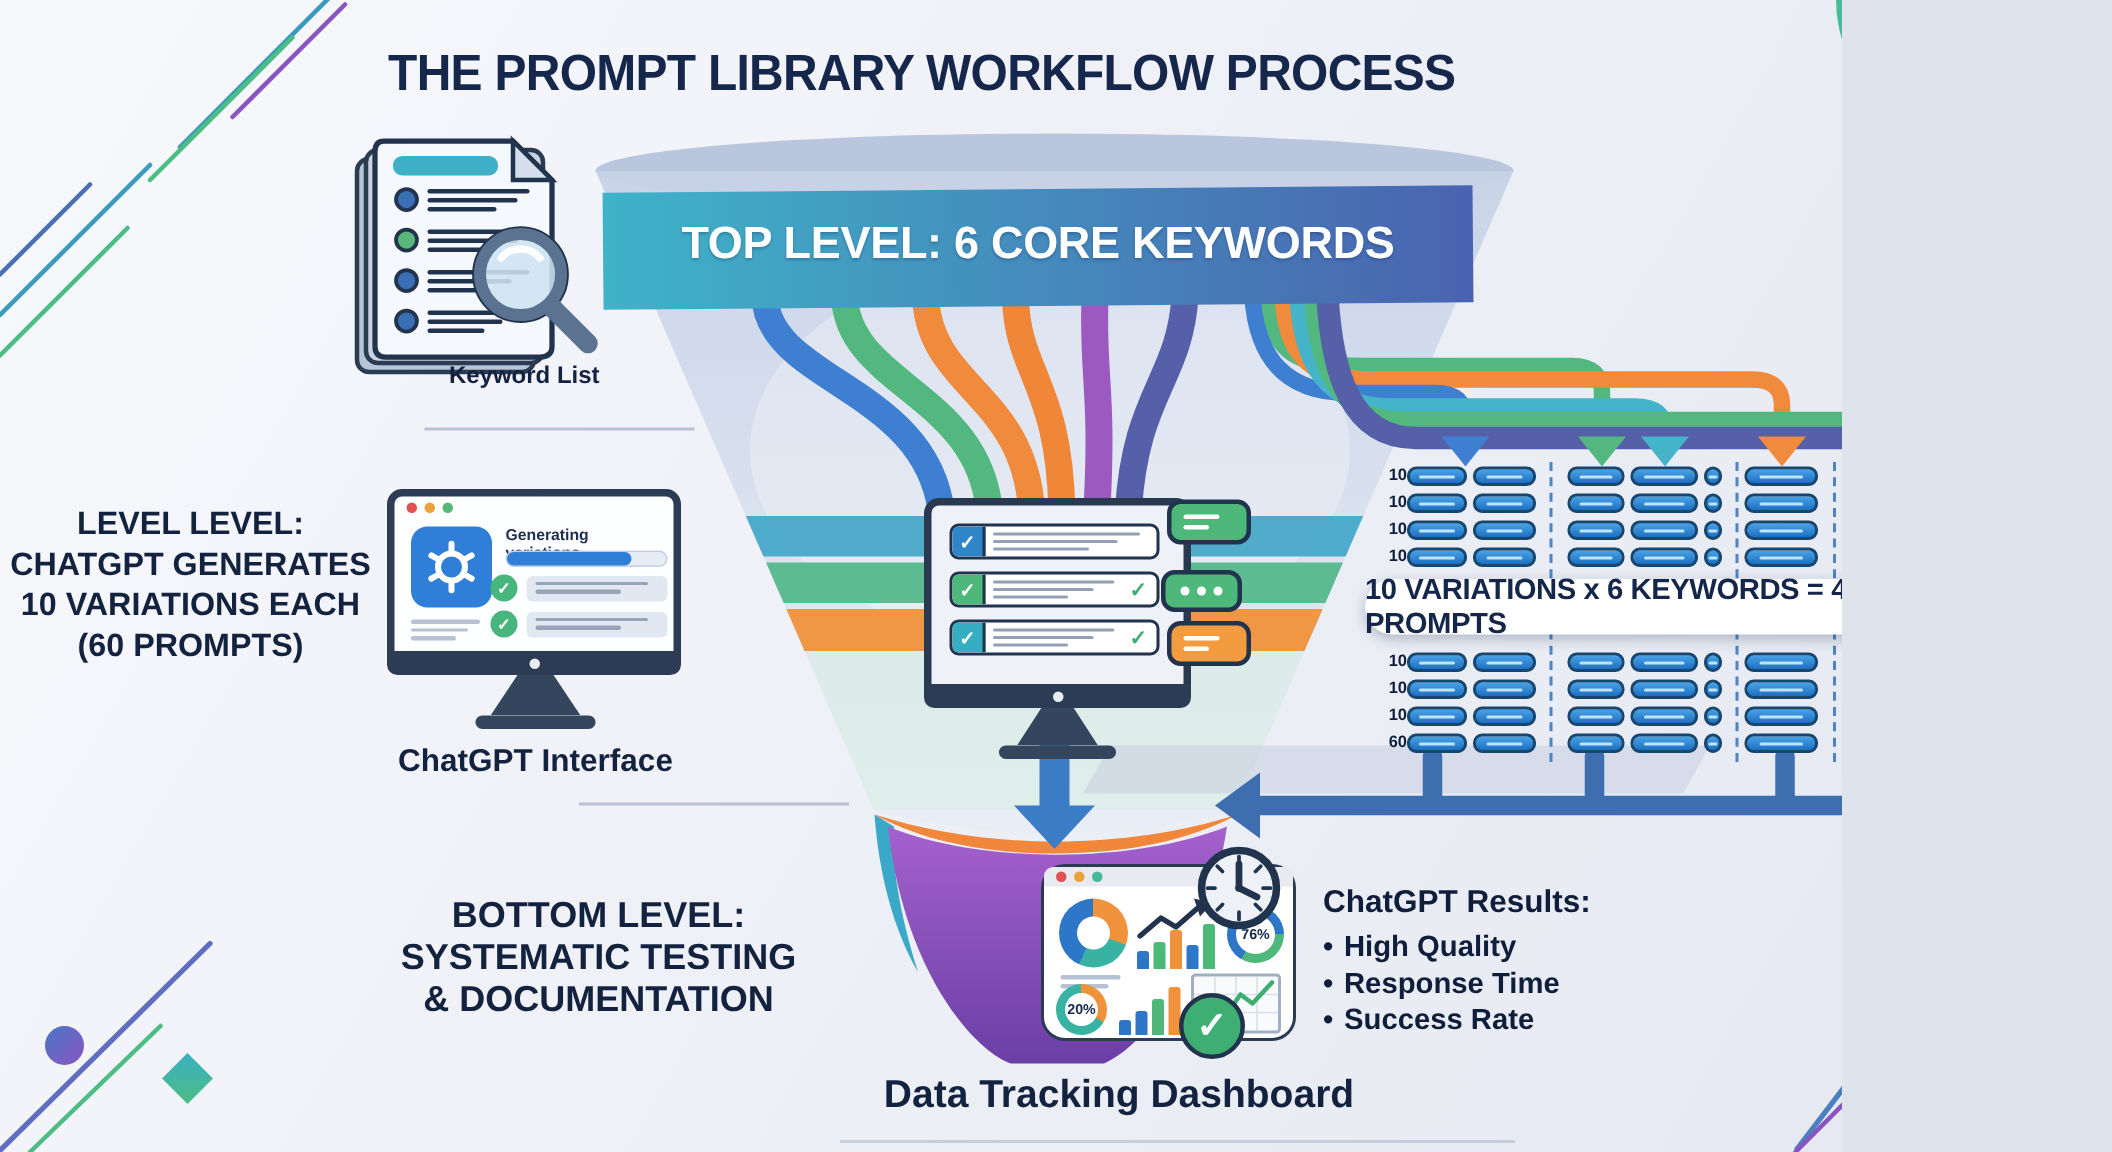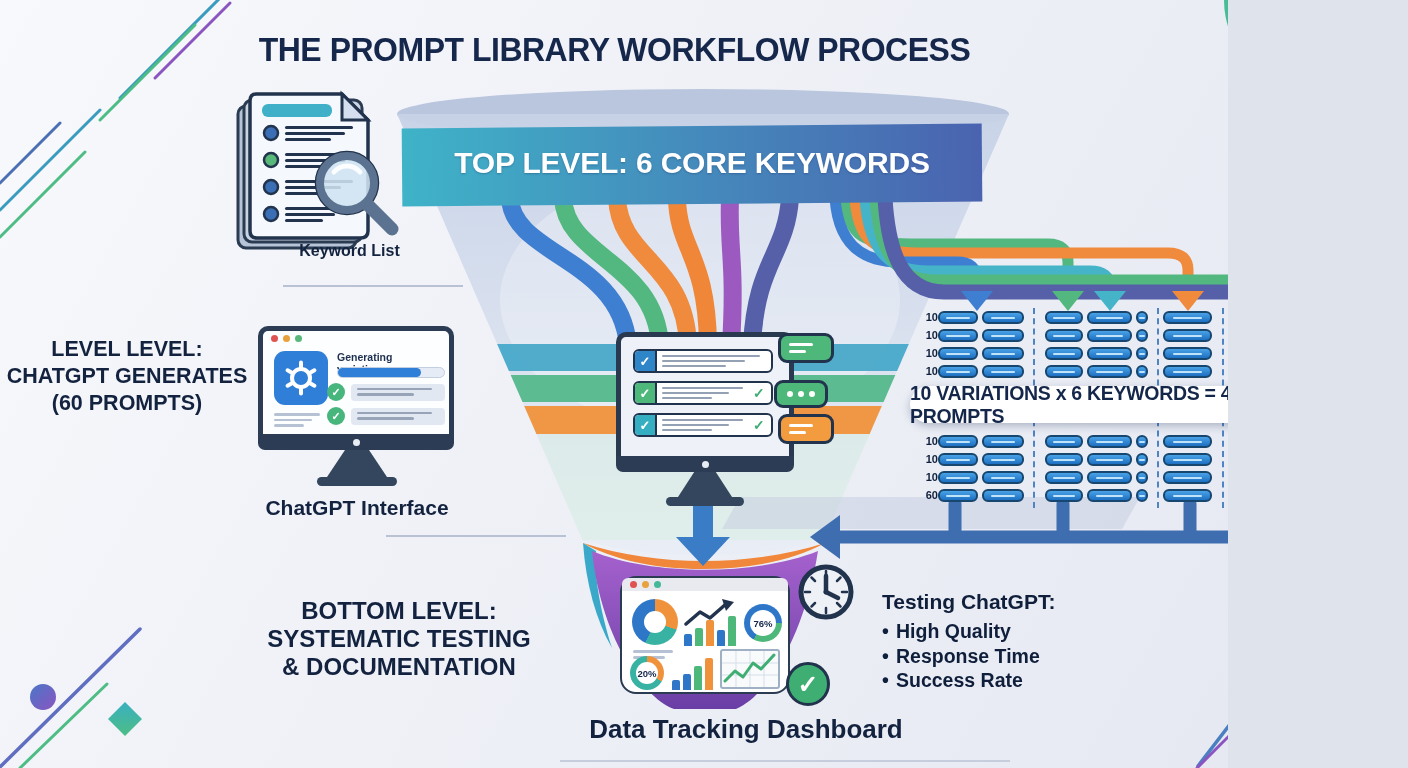--- a/index.html
+++ b/index.html
@@ -84,21 +84,21 @@
         background:#bfe3f8;border-radius:2px;}
   .pw1{width:40px;}.pw2{width:42px;margin-left:4px;}.pw3{width:38px;margin-left:21px;}
   .pw4{width:45px;margin-left:4px;}.pw5{width:12px;margin-left:4px;}
   .pw6{width:49px;margin-left:15px;}.pw7{width:19px;margin-left:21px;}.pw8{width:45px;margin-left:4px;}
   .gridsep{position:absolute;top:308px;height:200px;width:0;border-left:2px dashed #4e84c4;z-index:1;}
   .callout{left:910px;top:386px;width:398px;height:37px;background:#fff;border-radius:19px;
         box-shadow:0 3px 9px rgba(20,40,80,.28);display:flex;align-items:center;justify-content:center;
         font-weight:800;font-size:19.5px;letter-spacing:-.3px;color:#14274a;z-index:3;}
 
   
-  .dash{left:620px;top:576px;width:170px;height:118px;background:#fff;border:2.5px solid #2a3b52;
+  .dash{left:694px;top:576px;width:170px;height:118px;background:#fff;border:2.5px solid #2a3b52;
         border-radius:16px;z-index:2;}
   .dtop{position:absolute;left:0;right:0;top:0;height:13px;background:#e9eaf0;border-radius:6px 6px 0 0;}
   .donut{position:absolute;left:10px;top:21px;width:46px;height:46px;border-radius:50%;
         background:conic-gradient(#f0923c 0 110deg,#38b2a2 110deg 205deg,#2e77c8 205deg 360deg);}
   .donut i{position:absolute;inset:12px;background:#fff;border-radius:50%;}
   .bars{position:absolute;display:flex;align-items:flex-end;gap:3px;}
   .bars b{display:block;width:8px;border-radius:2px 2px 0 0;}
   .ring{position:absolute;border-radius:50%;}
   .ring i{position:absolute;inset:6px;background:#fff;border-radius:50%;display:flex;align-items:center;
         justify-content:center;font-weight:800;font-size:9.5px;color:#14274a;font-style:normal;}
@@ -302,20 +302,21 @@
 
 <div class="abs title"><span>THE PROMPT LIBRARY WORKFLOW PROCESS</span></div>
 <div class="abs banner-text">TOP LEVEL: 6 CORE KEYWORDS</div>
 
 <div class="abs iconlabel kw-label">Keyword List</div>
 <div class="divider" style="left:283px;top:285px;width:180px;"></div>
 
 <div class="abs txtblock mid-text">
   <span>LEVEL LEVEL:</span>
   <span>CHATGPT GENERATES</span>
+  <span>10 VARIATIONS EACH</span>
   <span>(60 PROMPTS)</span>
 </div>
 
 <div class="monitor cg-mon">
   <div class="dots" style="left:8px;top:4px;">
     <i style="background:#e05252"></i>
         <i style="background:#e8a13c"></i>
         <i style="background:#57b87a"></i>
   </div>
   <div class="cg-logo">
@@ -589,19 +590,19 @@
           <line x1="30" y1="30" x2="42" y2="36"></line>
     </g>
     <circle cx="30" cy="30" r="2.5" fill="#22334d"></circle>
   </svg>
 </div>
 <div class="abs checkwrap">✓</div>
 <div class="abs iconlabel dash-label">Data Tracking Dashboard</div>
 <div class="divider" style="left:560px;top:760px;width:450px;border-color:#c6cedd;"></div>
 
 <div class="abs testing">
-  <div class="th">Testing ChatGPT:</div>
+  <div class="th">ChatGPT Results:</div>
   <div class="ti"><span class="bullet">•</span><span>High Quality</span></div>
   <div class="ti"><span class="bullet">•</span><span>Response Time</span></div>
   <div class="ti"><span class="bullet">•</span><span>Success Rate</span></div>
 </div>
 
 </div>
 
 </body></html>

